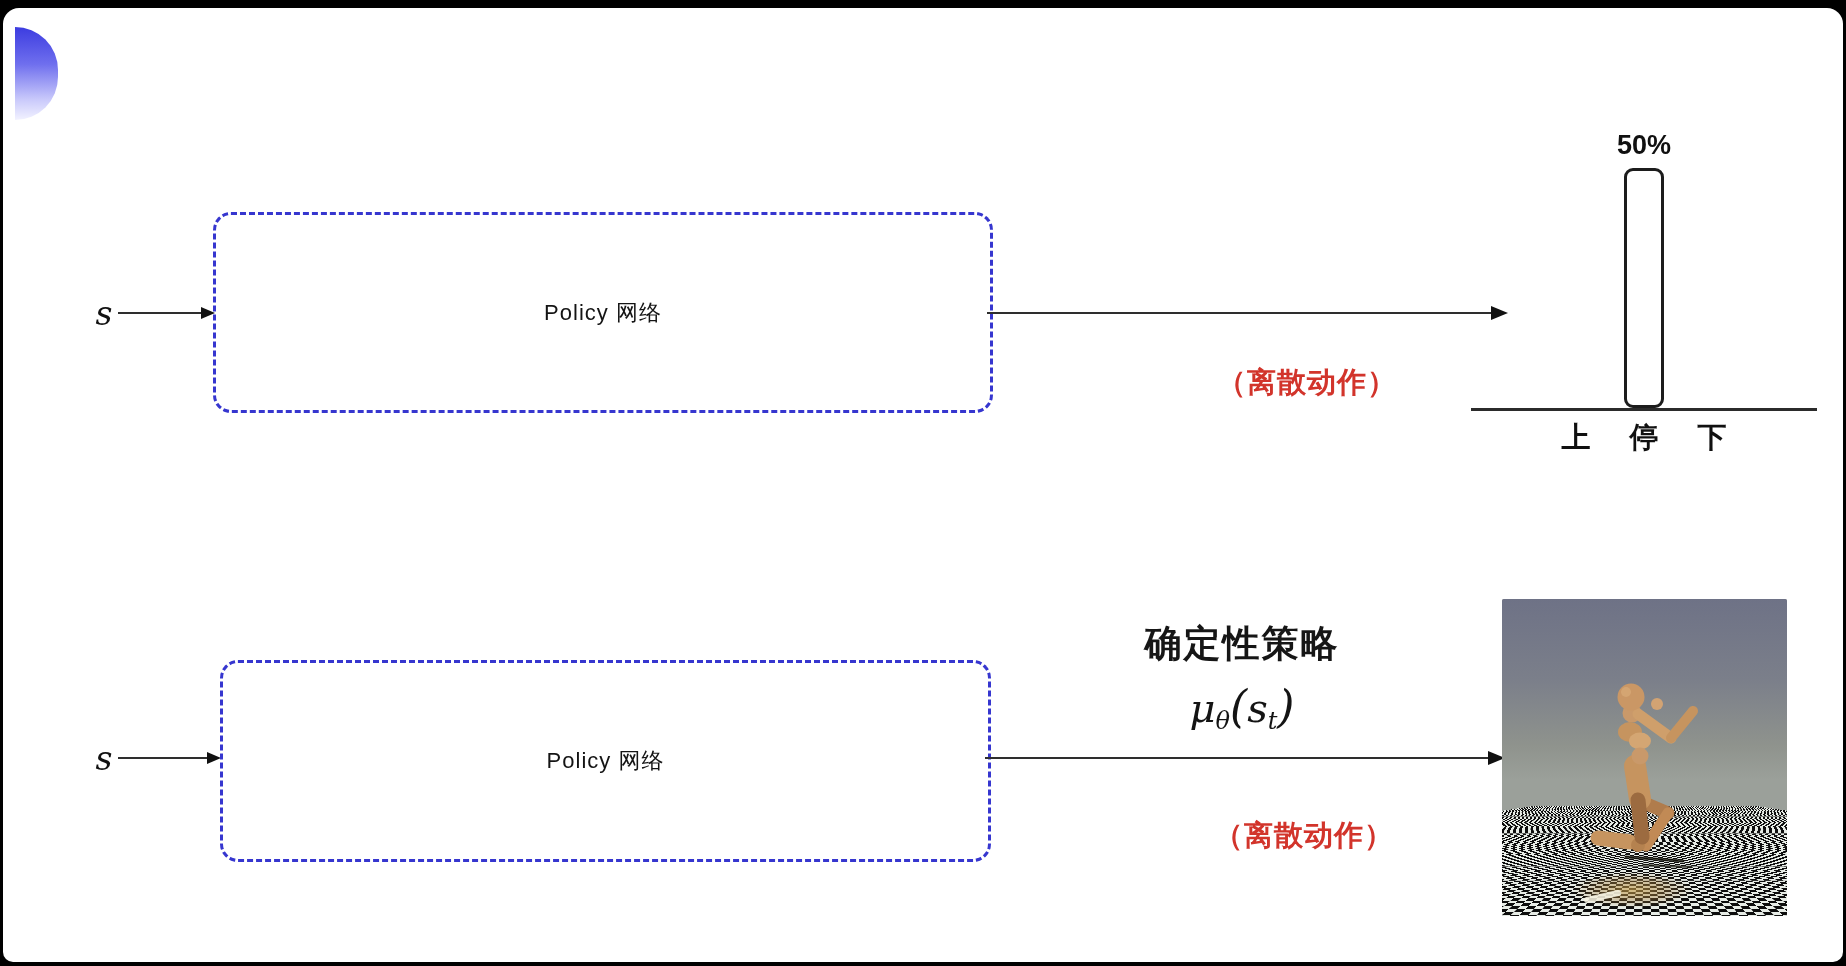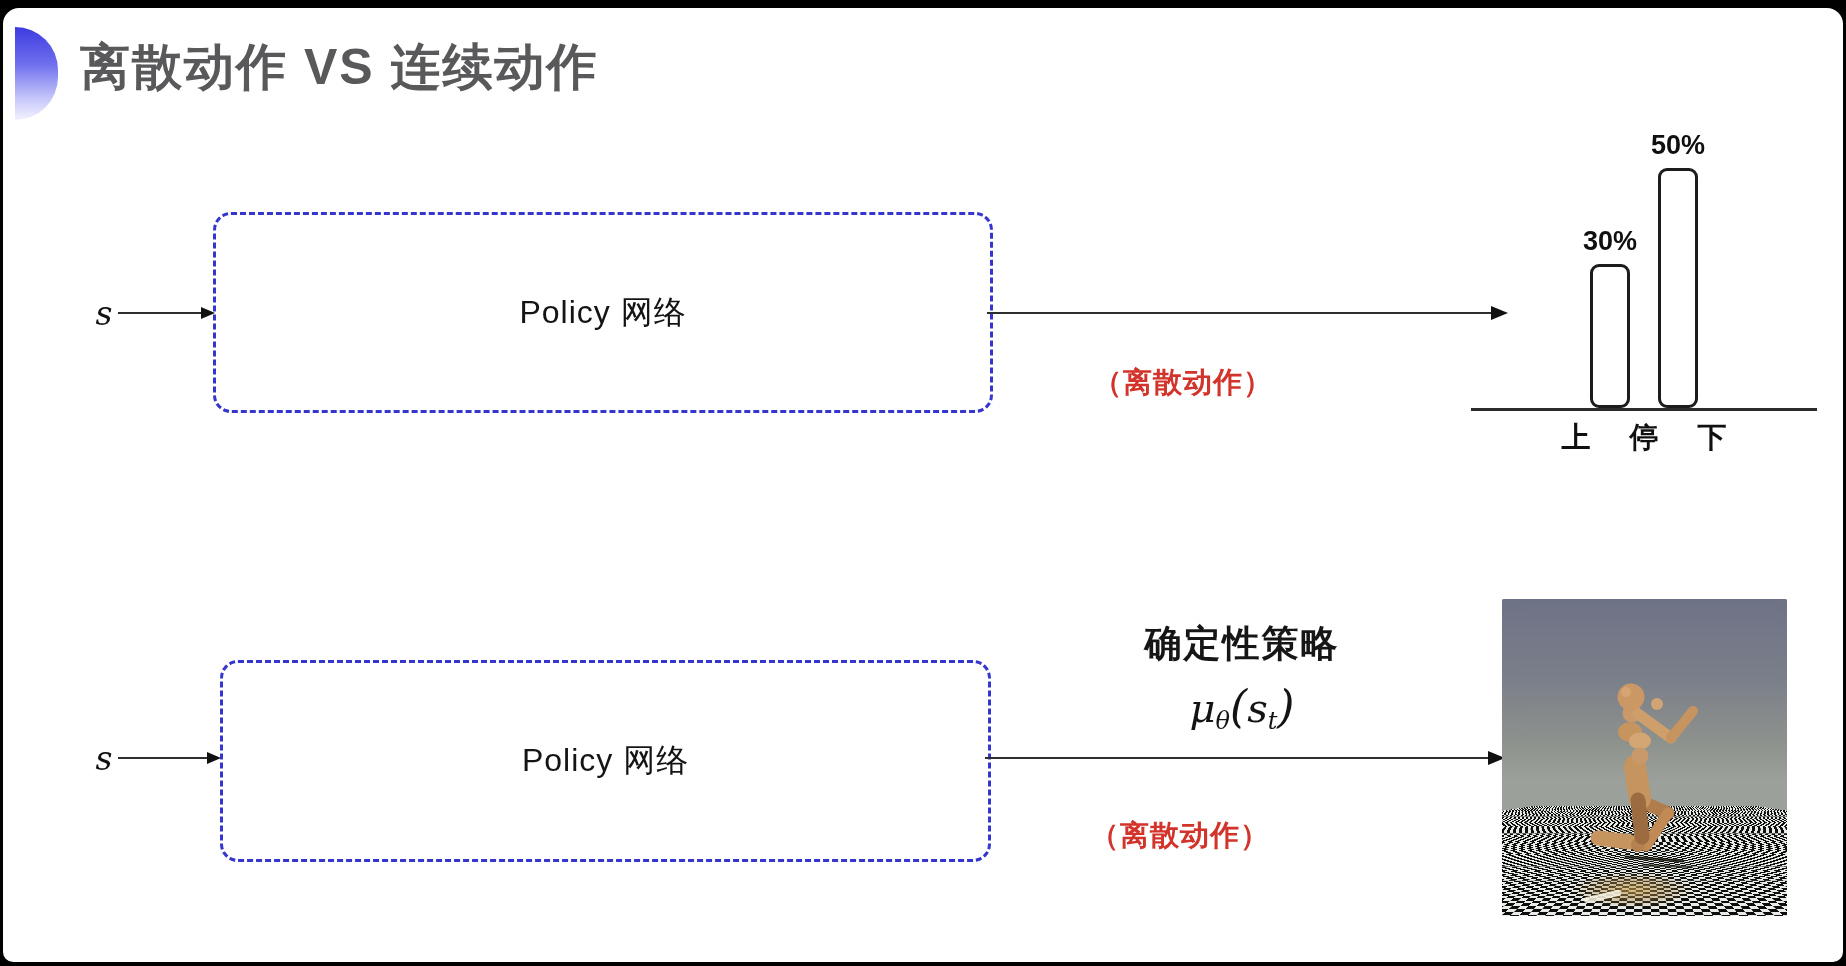--- a/index.html
+++ b/index.html
@@ -28,35 +28,35 @@
   
   .s-label{
     position:absolute;width:40px;text-align:center;
     font-family:"DejaVu Serif",serif;font-style:italic;
     font-size:33px;color:#111;line-height:40px;
   }
   .policy-box{
     position:absolute;border:3px dashed #3636cf;border-radius:18px;
     display:flex;align-items:center;justify-content:center;background:transparent;
   }
-  .policy-box .box-label{font-size:32px;color:#141414;letter-spacing:1px;text-align:right;}
+  .policy-box .box-label{font-size:22px;color:#141414;letter-spacing:1px;text-align:right;}
   .arrow{position:absolute;}
   .policy-name{
     position:absolute;width:304px;text-align:center;
     font-size:37px;font-weight:600;color:#161616;letter-spacing:2px;white-space:nowrap;
   }
   .formula{
     position:absolute;width:304px;text-align:center;
     font-family:"DejaVu Serif",serif;font-style:italic;
     font-size:40px;color:#141414;line-height:48px;white-space:nowrap;
   }
   .formula .sub{font-size:24px;vertical-align:-7px;}
   .formula .paren{font-size:44px;}
   .action-label{
-    position:absolute;width:304px;text-align:left;
+    position:absolute;width:304px;text-align:right;
     font-size:29px;font-weight:700;color:#d2342b;letter-spacing:1px;white-space:nowrap;
   }
 
   
   .chart{position:absolute;left:1469px;top:94px;width:350px;height:368px;}
   .chart .bars{
     position:absolute;left:0;right:0;bottom:54px;
     display:flex;justify-content:center;align-items:flex-end;gap:12px;
   }
   .bar-group{width:56px;display:flex;flex-direction:column;align-items:center;}
@@ -96,21 +96,20 @@
   .mj-bot{position:absolute;inset:0;}
 </style>
 </head>
 <body>
 
 <div class="slide"></div>
 
 <div class="stage">
 
   <div class="bullet"></div>
-  <h1 class="page-title">离散动作 VS 连续动作</h1>
 
   <span class="s-label" style="left:84px;top:294px">s</span>
 
   <svg class="arrow" style="left:118px;top:304px" width="98" height="18">
     <line x1="0" y1="9" x2="84" y2="9" stroke="#2e2e2e" stroke-width="2"></line>
     <polygon points="83,3 97,9 83,15" fill="#111"></polygon>
   </svg>
 
   <div class="policy-box" style="left:213px;top:212px;width:774px;height:195px">
     <span class="box-label">Policy 网络</span>
@@ -120,24 +119,20 @@
     <line x1="0" y1="9" x2="505" y2="9" stroke="#2e2e2e" stroke-width="2"></line>
     <polygon points="504,2 521,9 504,16" fill="#111"></polygon>
   </svg>
 
 
 
   <div class="action-label" style="left:1093px;top:363px">（离散动作）</div>
 
   <div class="chart">
     <div class="bars">
-        <div class="bar-group">
-          <div class="pct">30%</div>
-          <div class="bar" style="height: 144px;"></div>
-        </div>
         <div class="bar-group">
           <div class="pct">50%</div>
           <div class="bar" style="height: 240px;"></div>
         </div>
       </div>
     <div class="axis"></div>
     <div class="cats">
         <div class="cat">上</div>
         <div class="cat">停</div>
         <div class="cat">下</div>

